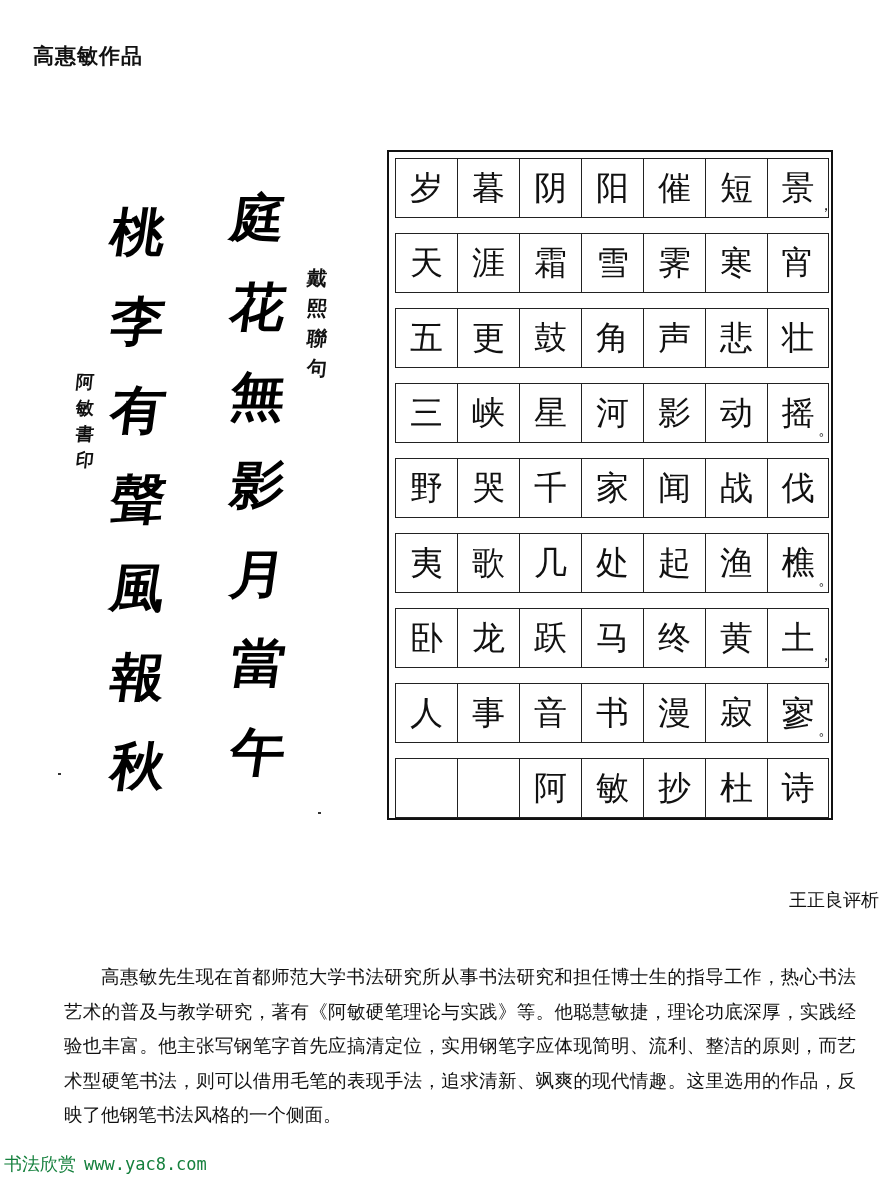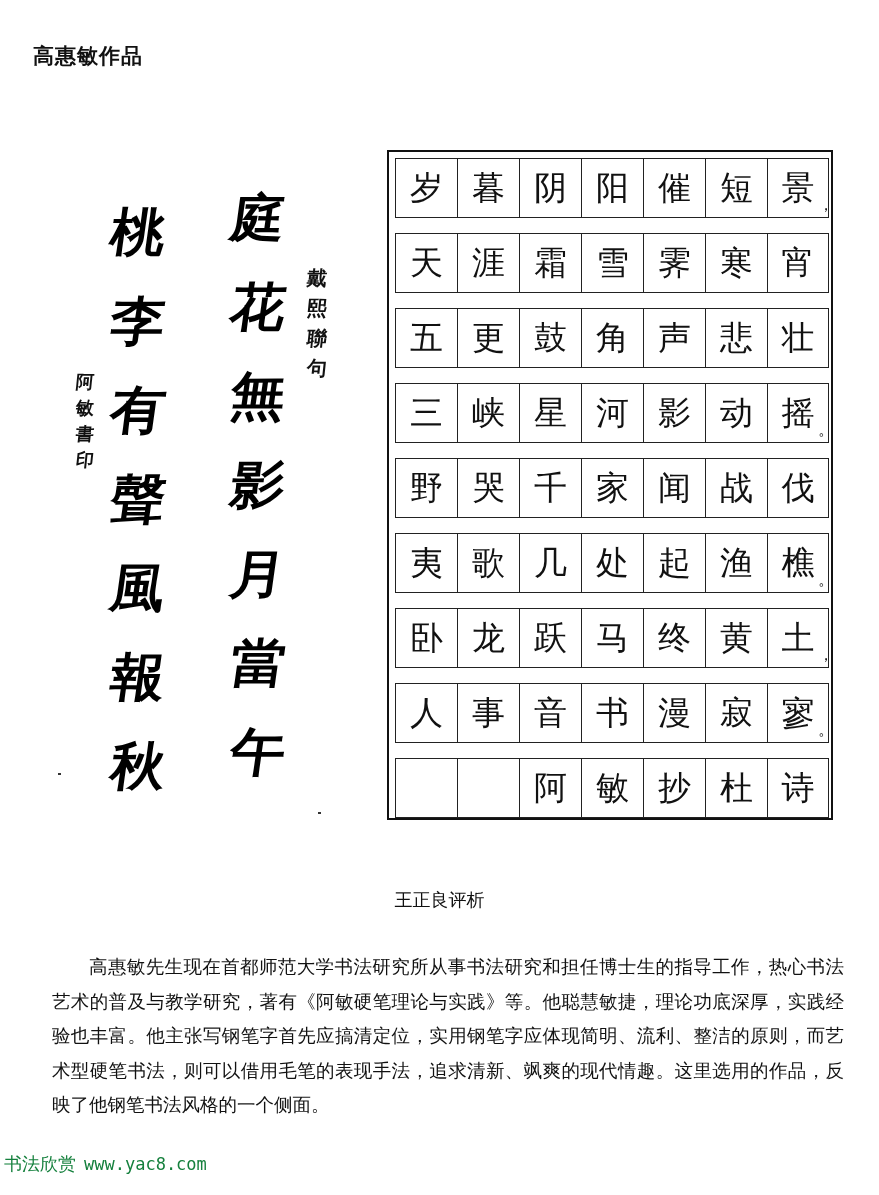--- a/index.html
+++ b/index.html
@@ -26,25 +26,25 @@
   .grid-box { position: absolute; left: 387px; top: 150px; width: 446px; height: 670px;
               border: 2px solid #111; box-sizing: border-box; }
   .grid-row { position: absolute; left: 6px; height: 60px; display: flex;
               border-top: 1px solid #222; border-bottom: 1px solid #222; box-sizing: border-box; }
   .grid-cell { width: 62px; height: 58px; box-sizing: border-box; border-left: 1px solid #222;
                display: flex; align-items: center; justify-content: center; position: relative;
                font-family: "DejaVu Serif", serif; font-size: 33px; color: #111; }
   .grid-cell:last-child { border-right: 1px solid #222; }
   .punct { position: absolute; right: -6px; bottom: 4px; font-size: 16px; line-height: 1; }
 
-  .caption { position: absolute; left: 0; width: 879px; top: 888px; text-align: center;
+  .caption { position: absolute; left: 0; width: 879px; top: 888px; text-align: right;
              font-family: "DejaVu Serif", serif; font-size: 18px; }
   .body-text { position: absolute; left: 52px; top: 950px; width: 792px;
-               font-family: Liberation Serif, serif; font-size: 18.5px; line-height: 34.5px;
-               text-align: justify; text-indent: 2em; margin: 0; }
+               font-family: Liberation Mono, monospace; font-size: 18.5px; line-height: 34.5px;
+               text-align: justify; text-indent: 2em; margin: 12px; }
   .watermark { position: absolute; left: 4px; top: 1152px; color: #15803d; font-size: 18px;
                font-family: "DejaVu Serif", serif; }
   .watermark .url { font-family: "DejaVu Sans Mono", monospace; font-size: 17px; margin-left: 8px; }
 </style>
 </head>
 <body>
 
 <div class="page-title">高惠敏作品</div>
 
 <div>

